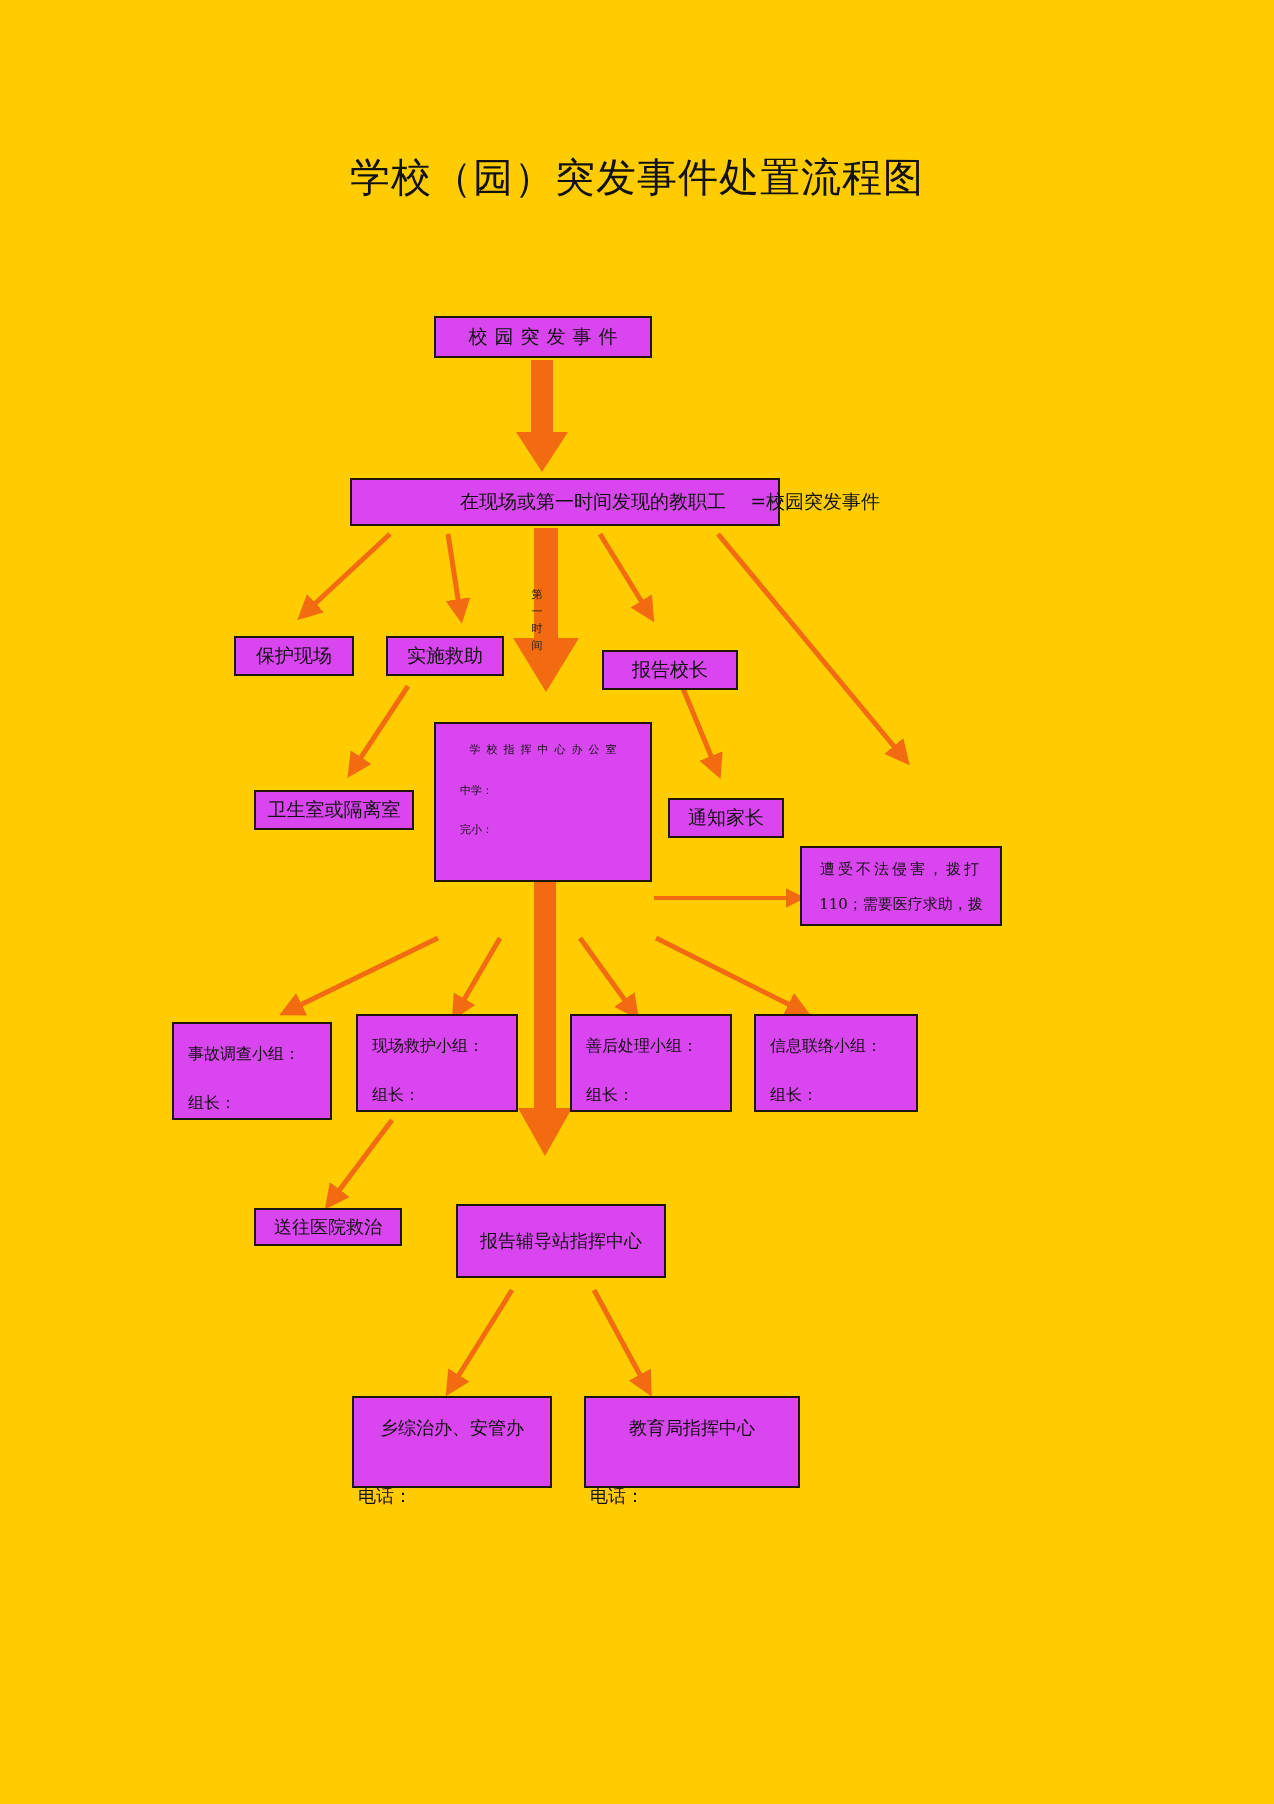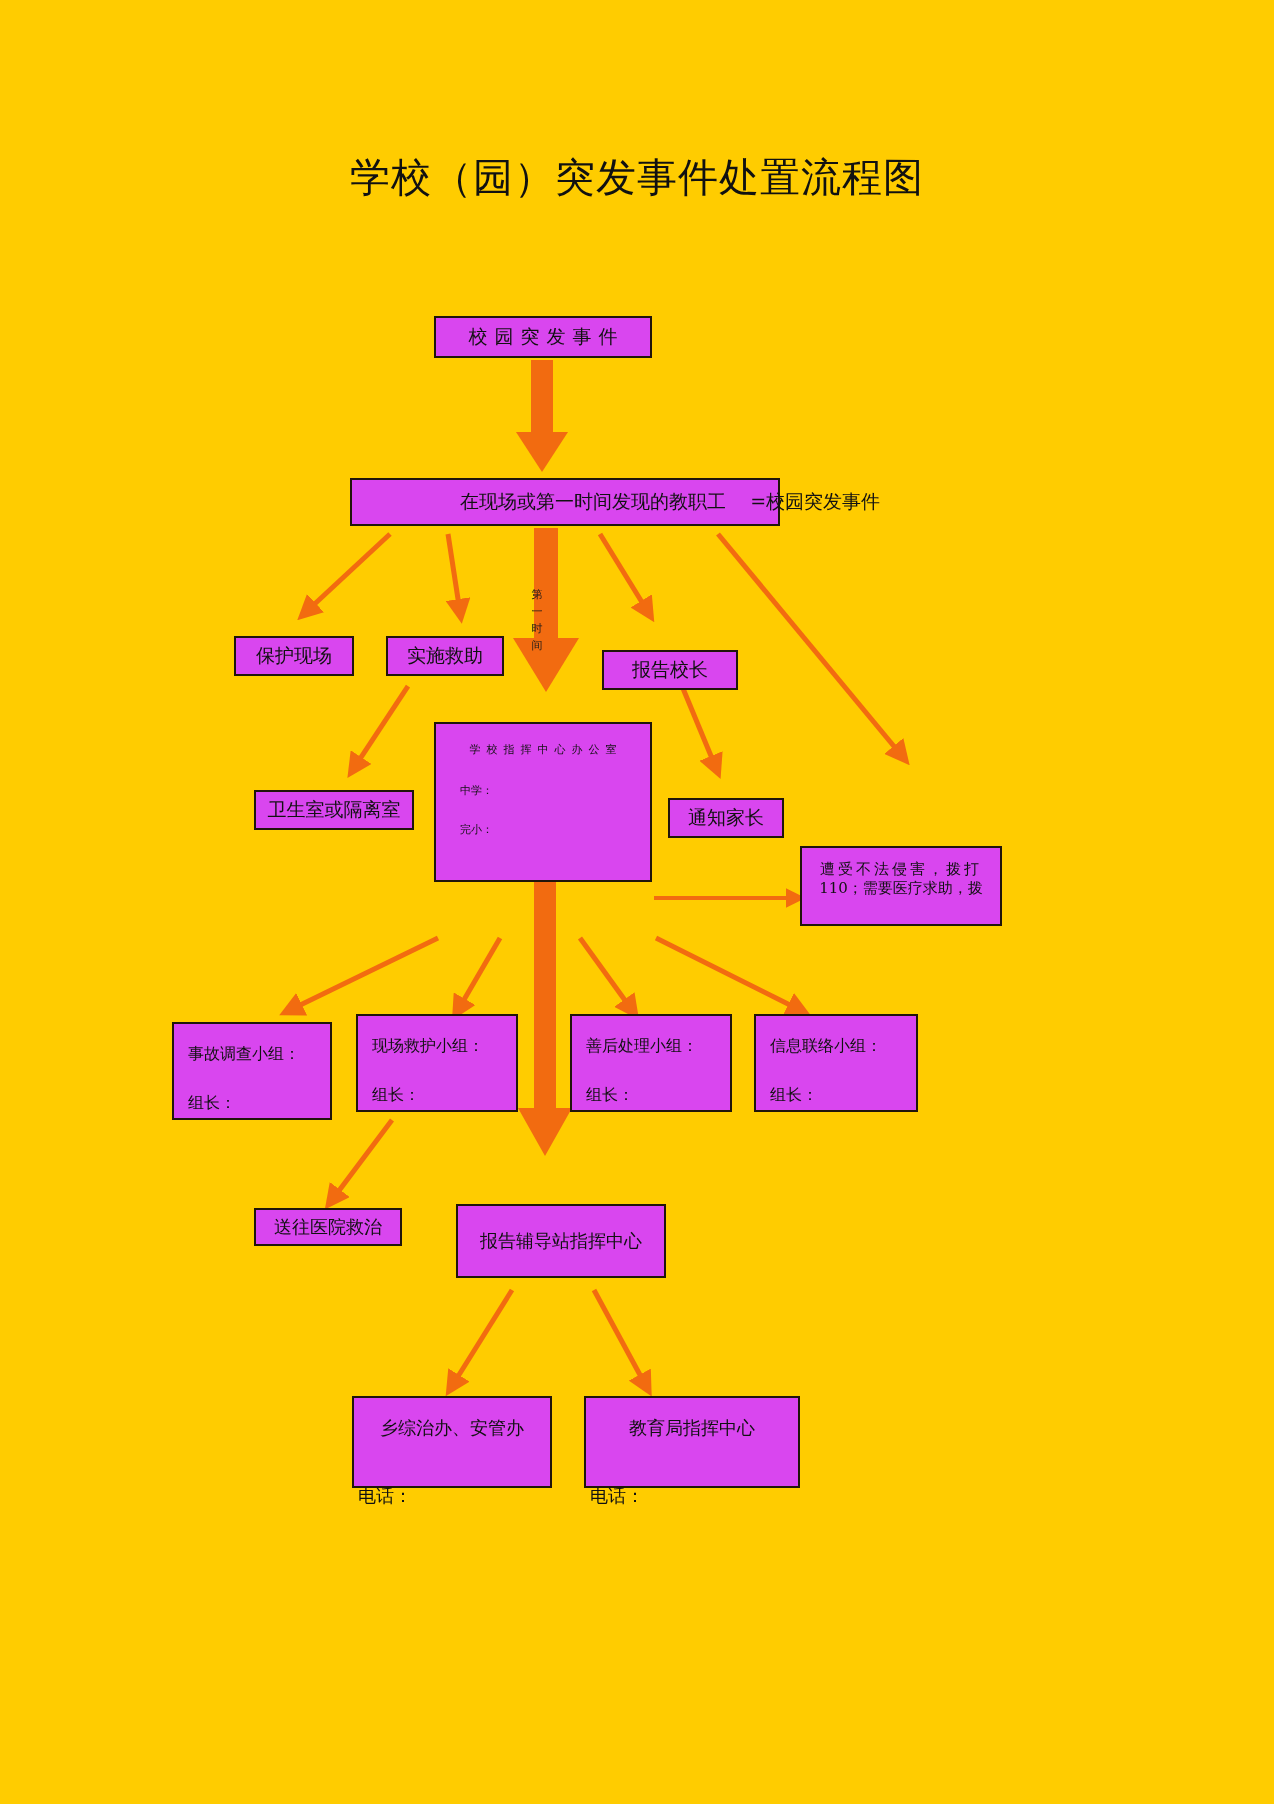--- a/index.html
+++ b/index.html
@@ -102,21 +102,21 @@
     display:flex; align-items:center; justify-content:center;
     font-size:19px;
     margin-top:8px;
   }
   #box-emergency{
     left:800px; top:846px; width:202px; height:80px;
     padding:12px 10px 0 10px;
     font-size:15px;
     text-align:center;
   }
-  #box-emergency .l1{ letter-spacing:3px; margin-bottom:0; }
+  #box-emergency .l1{ letter-spacing:3px; margin-bottom:16px; }
   #box-emergency .l2{ }
   .group-box{
     top:1014px; height:98px;
     padding:20px 0 0 14px;
     font-size:16px;
   }
   .group-box .g2{ margin-top:28px; }
   #box-g1{ left:172px; width:160px;margin-top:8px; }
   #box-g2{ left:356px; width:162px; }
   #box-g3{ left:570px; width:162px; }

